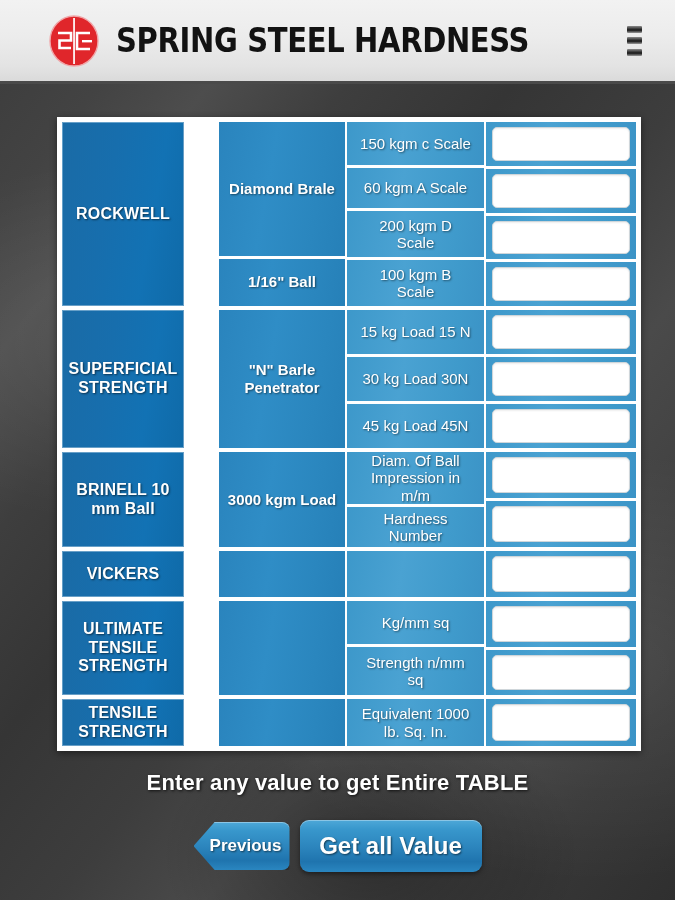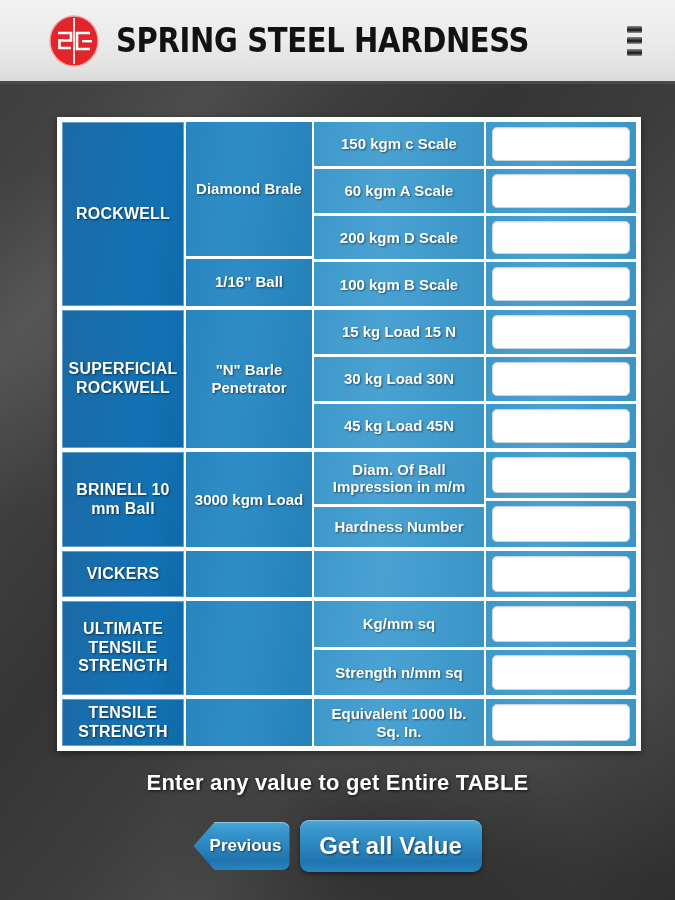--- a/index.html
+++ b/index.html
@@ -113,20 +113,21 @@
     border: 1px solid rgba(255,255,255,0.35);
     box-sizing: border-box;
     padding: 4px;
   }
   .col2 {
     flex: 0 0 128px;
     display: flex;
     flex-direction: column;
     border-left: 2px solid #ffffff;
     box-sizing: border-box;
+    margin-left: 33px;
   }
   .col2cell {
     flex: 1 1 auto;
     display: flex;
     align-items: center;
     justify-content: center;
     text-align: center;
     color: #ffffff;
     font-size: 15px;
     font-weight: bold;
@@ -146,21 +147,21 @@
     box-sizing: border-box;
   }
   .col3cell {
     flex: 1 1 auto;
     display: flex;
     align-items: center;
     justify-content: center;
     text-align: center;
     color: #ffffff;
     font-size: 15px;
-    font-weight: bold;
+    font-weight: normal;
     line-height: 1.15;
     text-shadow: 1px 1px 2px rgba(0,0,0,0.5);
     background: linear-gradient(100deg, #3d98ca 0%, #4aa2d2 40%, #3f9acb 78%, #3b93c6 100%);
     box-sizing: border-box;
     padding: 2px 12px;
     min-height: 43px;
   }
   .col3cell + .col3cell { border-top: 3px solid #ffffff; }
 
   .col4 {
@@ -318,21 +319,21 @@
         <div class="col4cell">
           <input class="val-input" type="text" value="" style="">
         </div>
         <div class="col4cell">
           <input class="val-input" type="text" value="" style="">
         </div>
       </div>
     </div>
 
     <div class="group g-superf">
-      <div class="col1">SUPERFICIAL ROCKWELL</div>
+      <div class="col1">SUPERFICIAL STRENGTH</div>
       <div class="col2">
         <div class="col2cell">"N" Barle Penetrator</div>
       </div>
       <div class="col3">
         <div class="col3cell">15 kg Load 15 N</div>
         <div class="col3cell">30 kg Load 30N</div>
         <div class="col3cell">45 kg Load 45N</div>
       </div>
       <div class="col4">
         <div class="col4cell">

